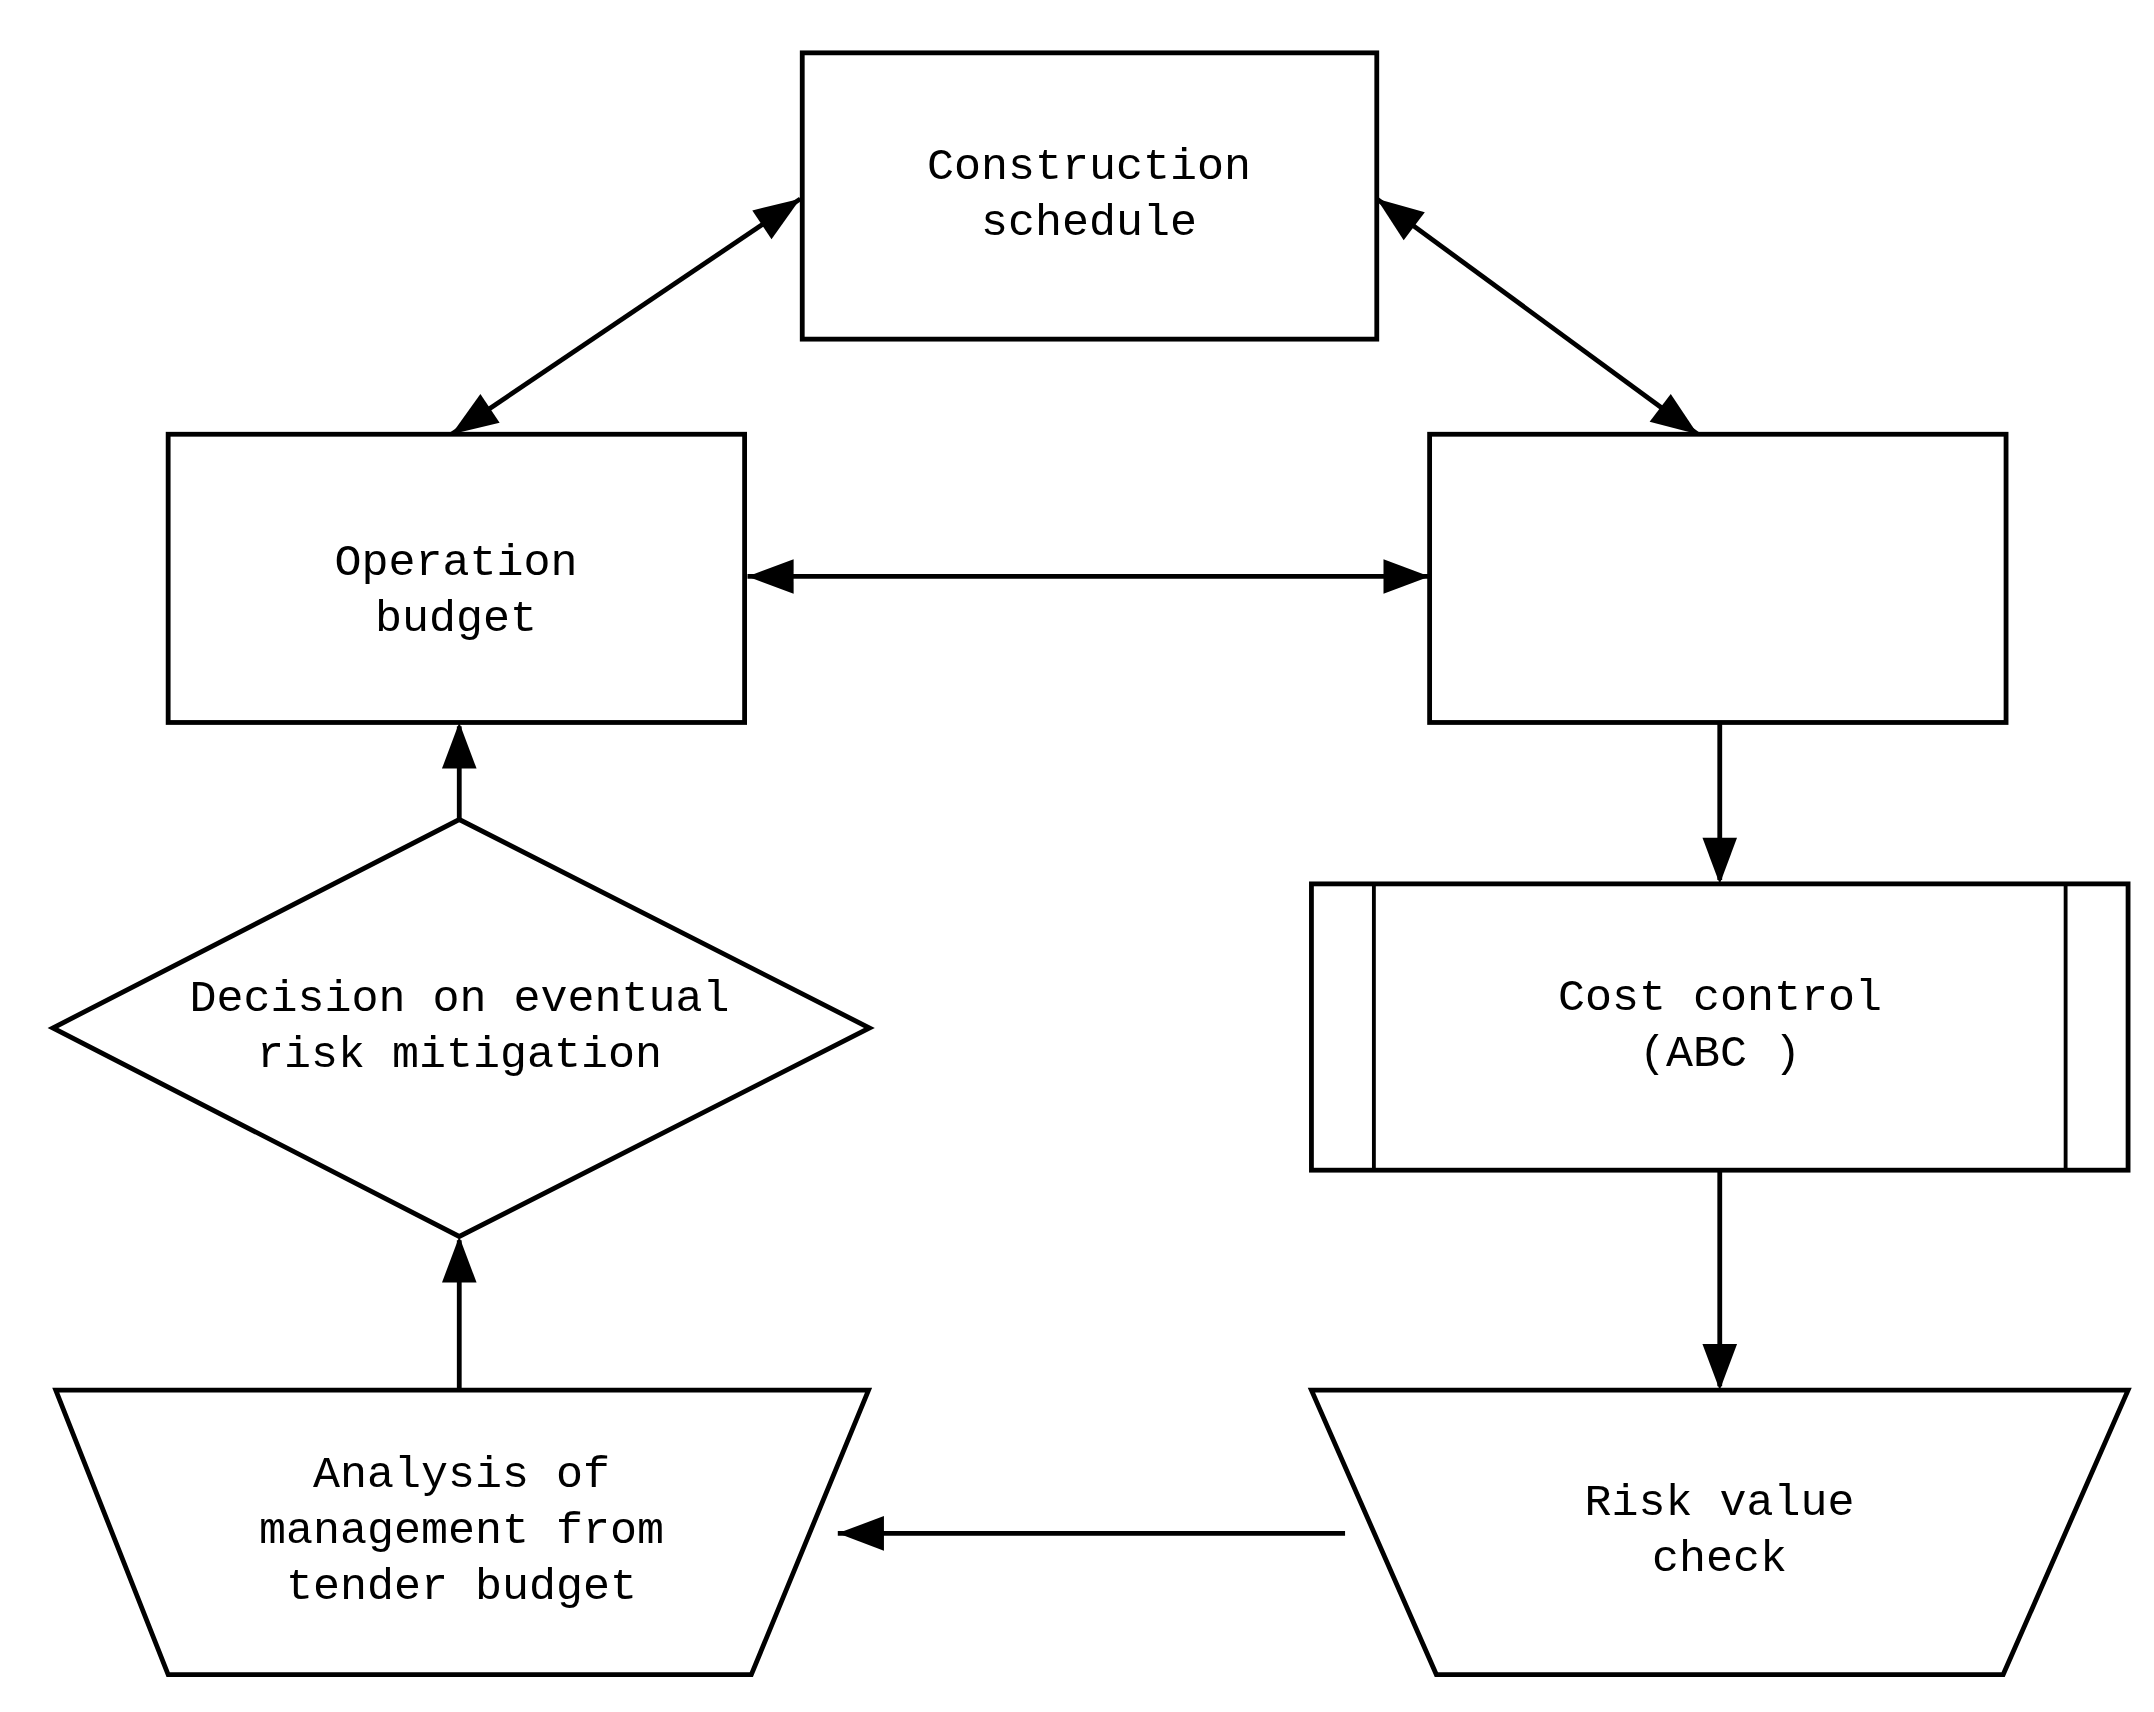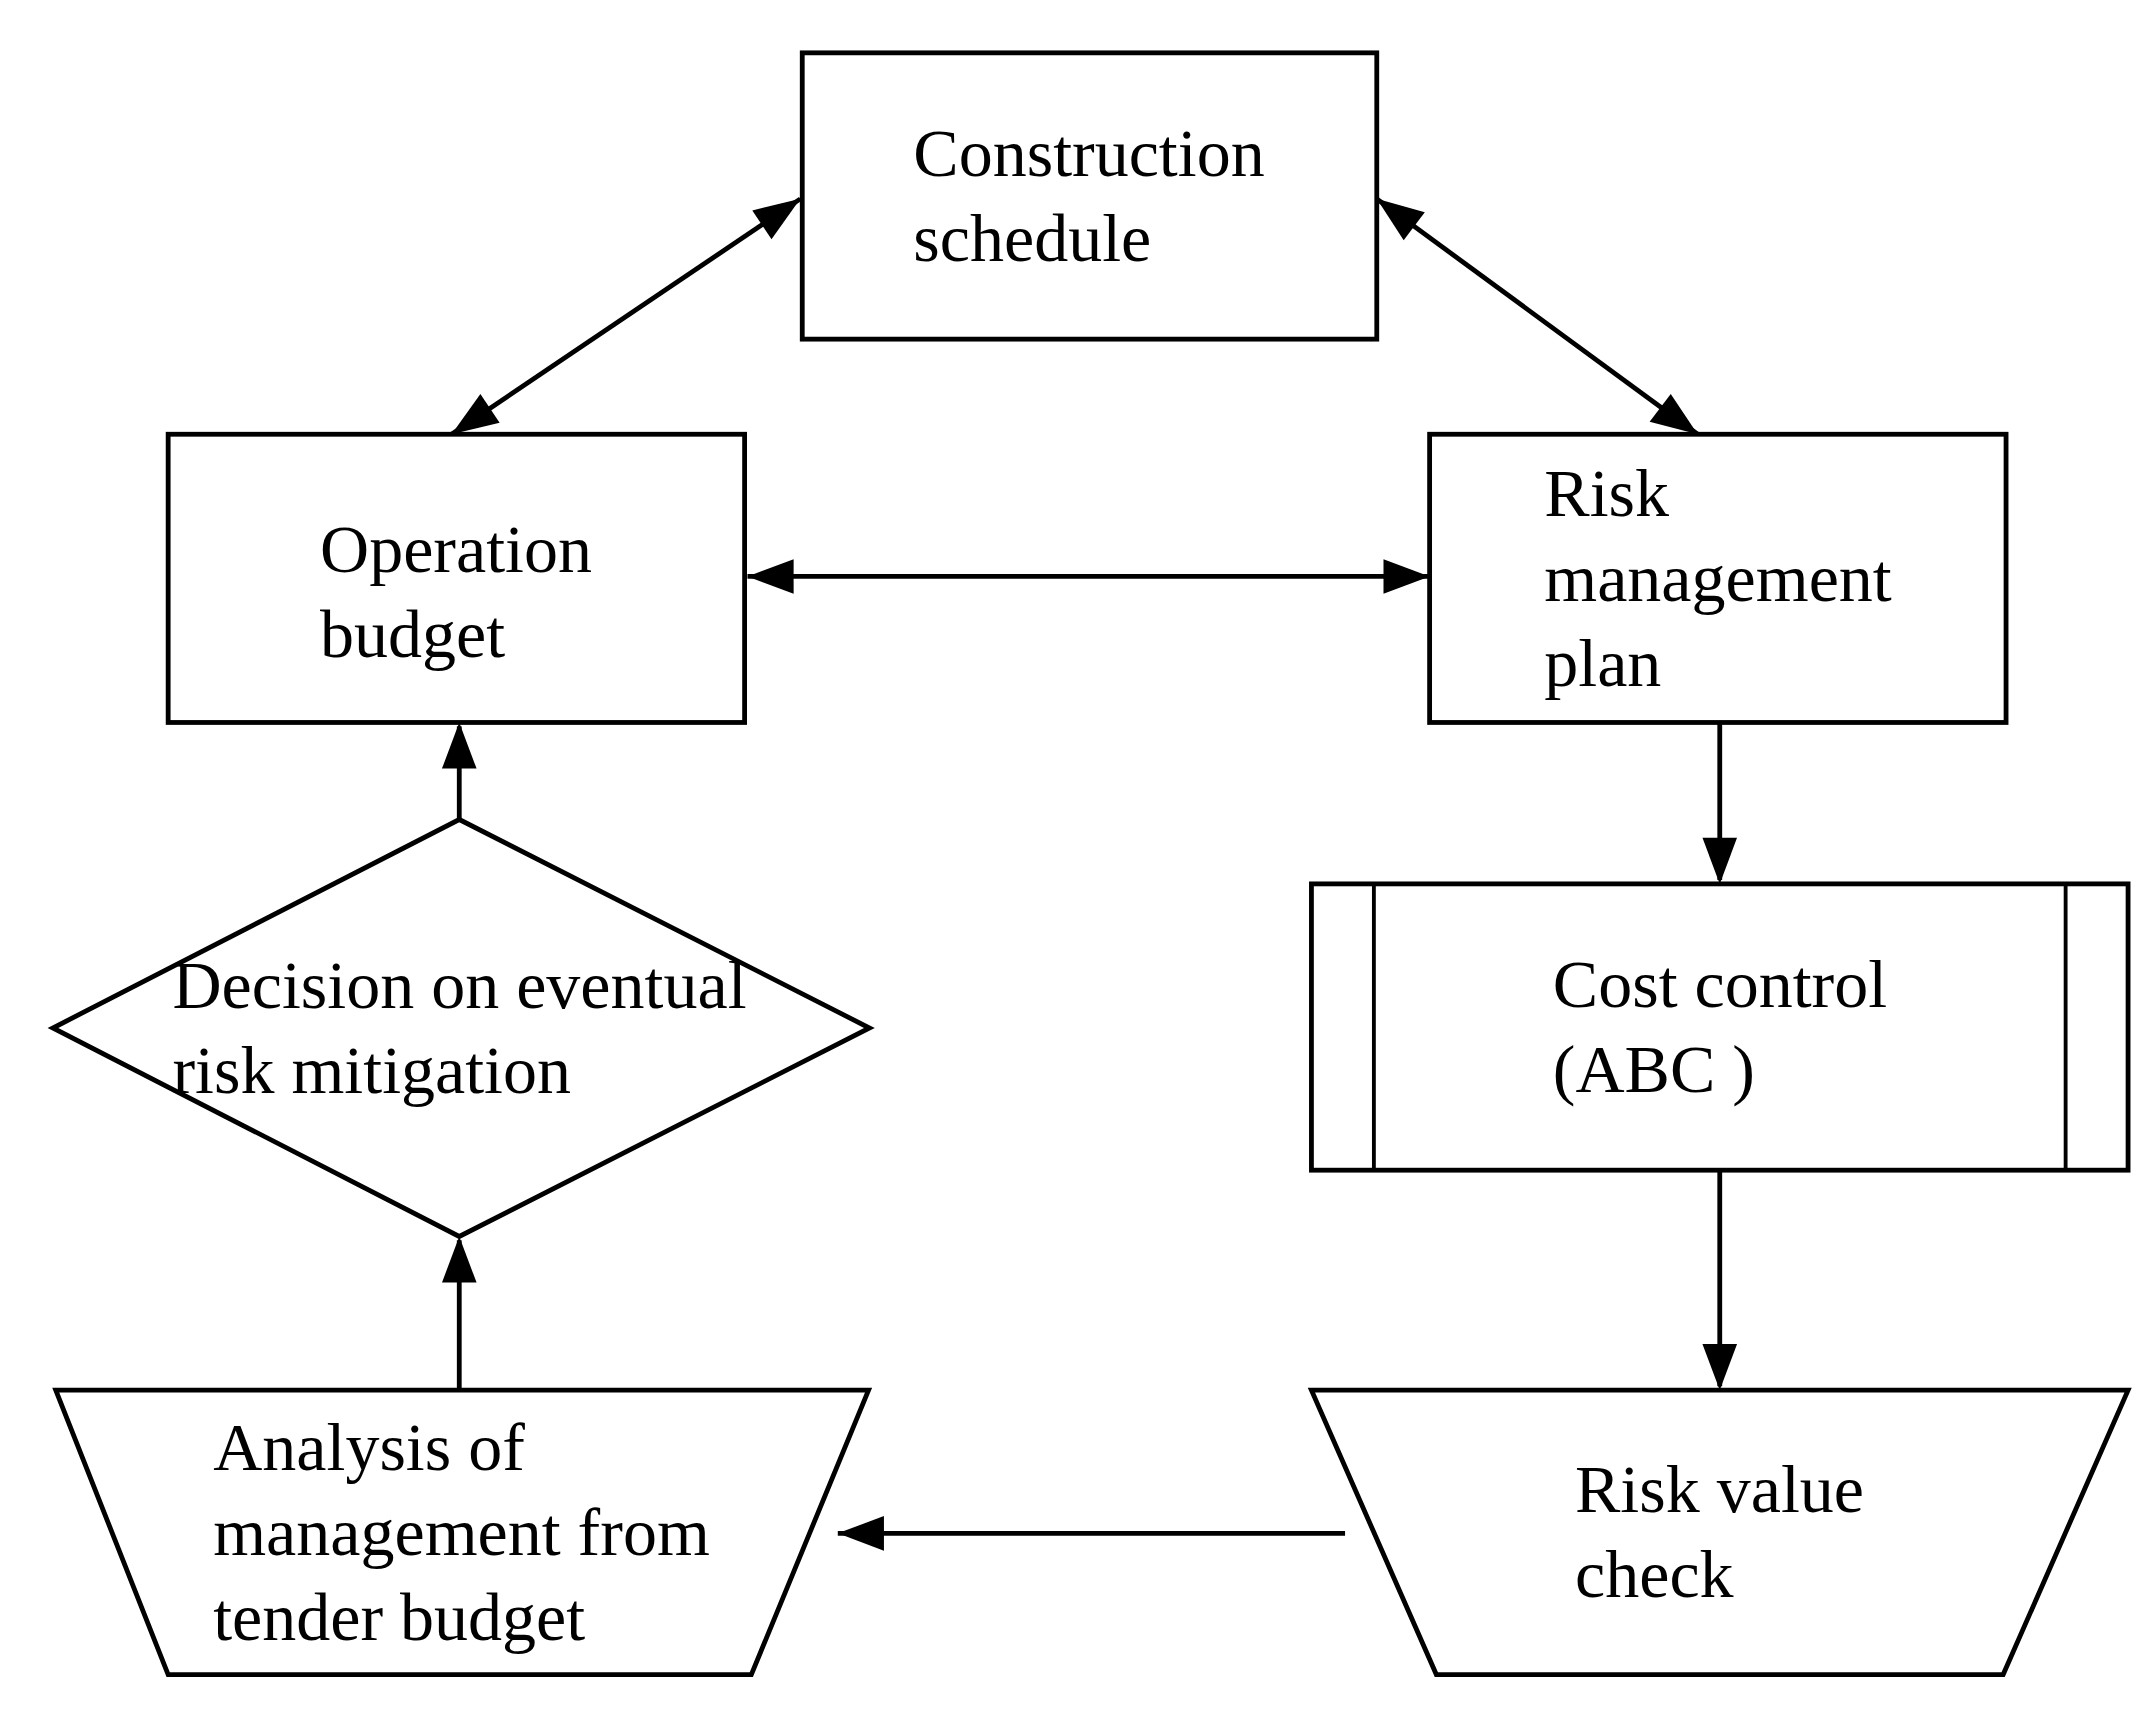--- a/index.html
+++ b/index.html
@@ -44,25 +44,27 @@
   }
   .arrow-head{
     fill:var(--ink);
     stroke:none;
   }
   .node-label{
     position:absolute;
     display:flex;
     align-items:center;
     justify-content:center;
+    text-align:center;
     white-space:pre-line;
-    font-size:68px;
+    font-size:45px;
     line-height:1.25;
     color:var(--ink);
     pointer-events:none;
+    font-family:Liberation Mono, monospace;
   }
   .lbl-construction{left:802px;top:53px;width:574px;height:286px;}
   .lbl-operation{left:168px;top:448px;width:576px;height:288px;}
   .lbl-risk-plan{left:1430px;top:434px;width:576px;height:288px;}
   .lbl-cost{left:1374px;top:884px;width:692px;height:286px;}
   .lbl-risk-value{left:1311px;top:1390px;width:817px;height:284px;}
   .lbl-analysis{left:77px;top:1390px;width:769px;height:284px;}
   .lbl-decision{left:101px;top:884px;width:717px;height:288px;}
 </style>
 </head>
@@ -130,23 +132,20 @@
 
     <polygon class="shape" points="478,853 905,1070 478,1287 55,1070"></polygon>
   </svg>
 
   <div class="node-label lbl-construction">Construction
 schedule</div>
 
   <div class="node-label lbl-operation">Operation
 budget</div>
 
-  <div class="node-label lbl-risk-plan">Risk
-management
-plan</div>
 
   <div class="node-label lbl-cost">Cost control
 (ABC )</div>
 
   <div class="node-label lbl-risk-value">Risk value
 check</div>
 
   <div class="node-label lbl-analysis">Analysis of
 management from
 tender budget</div>

